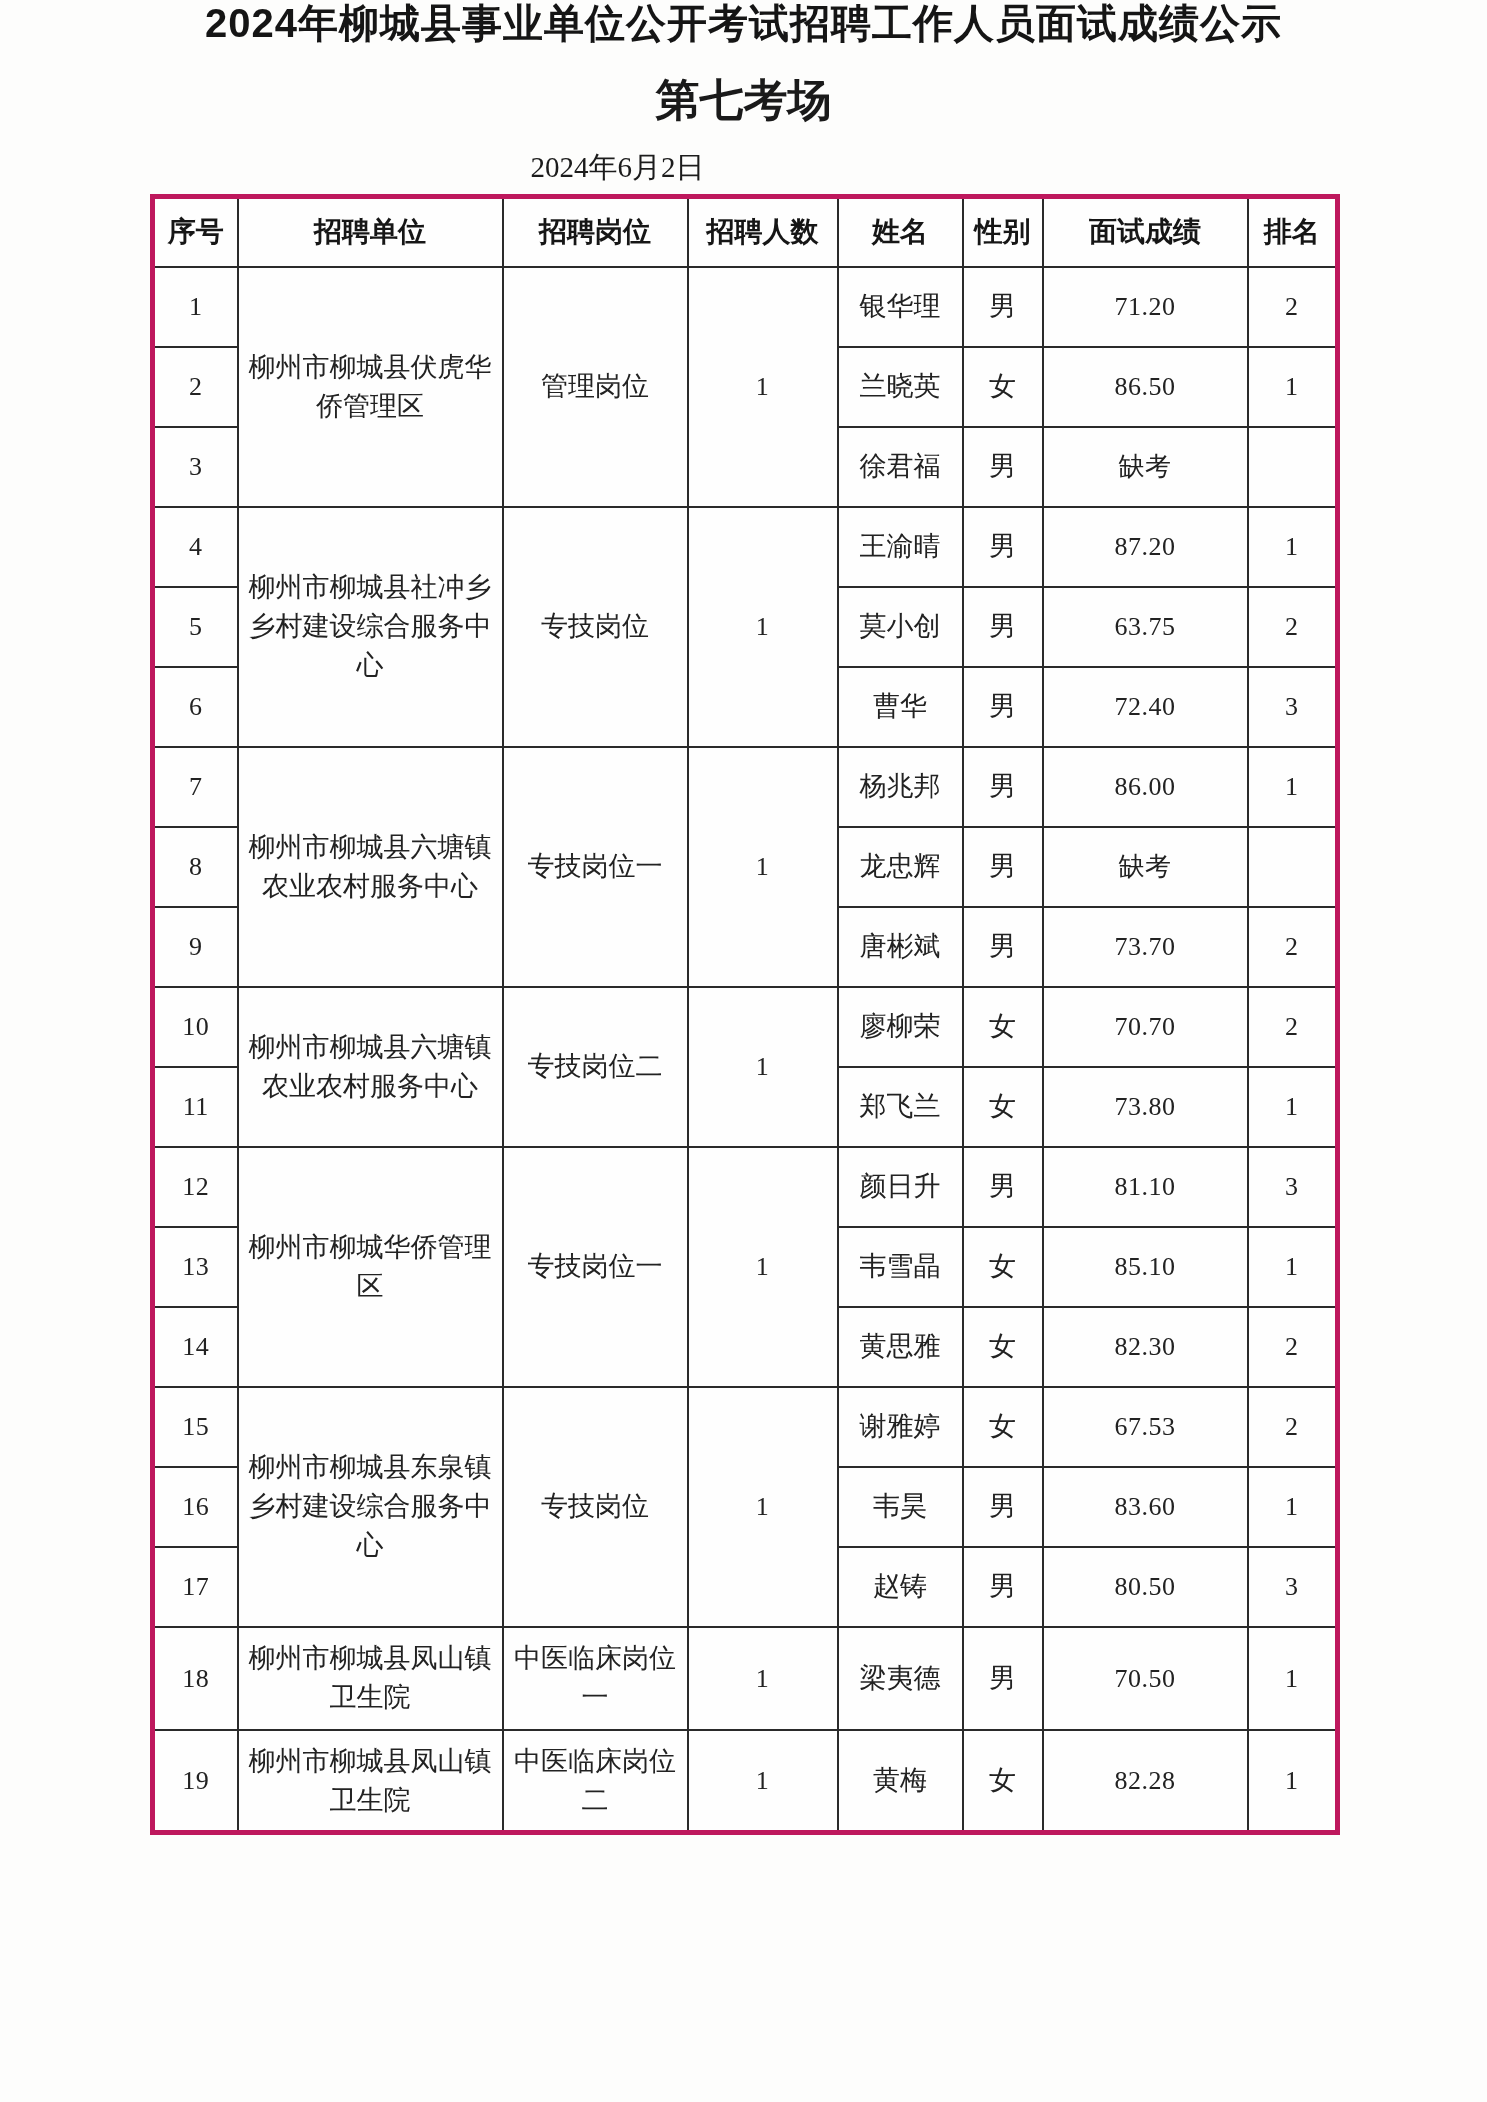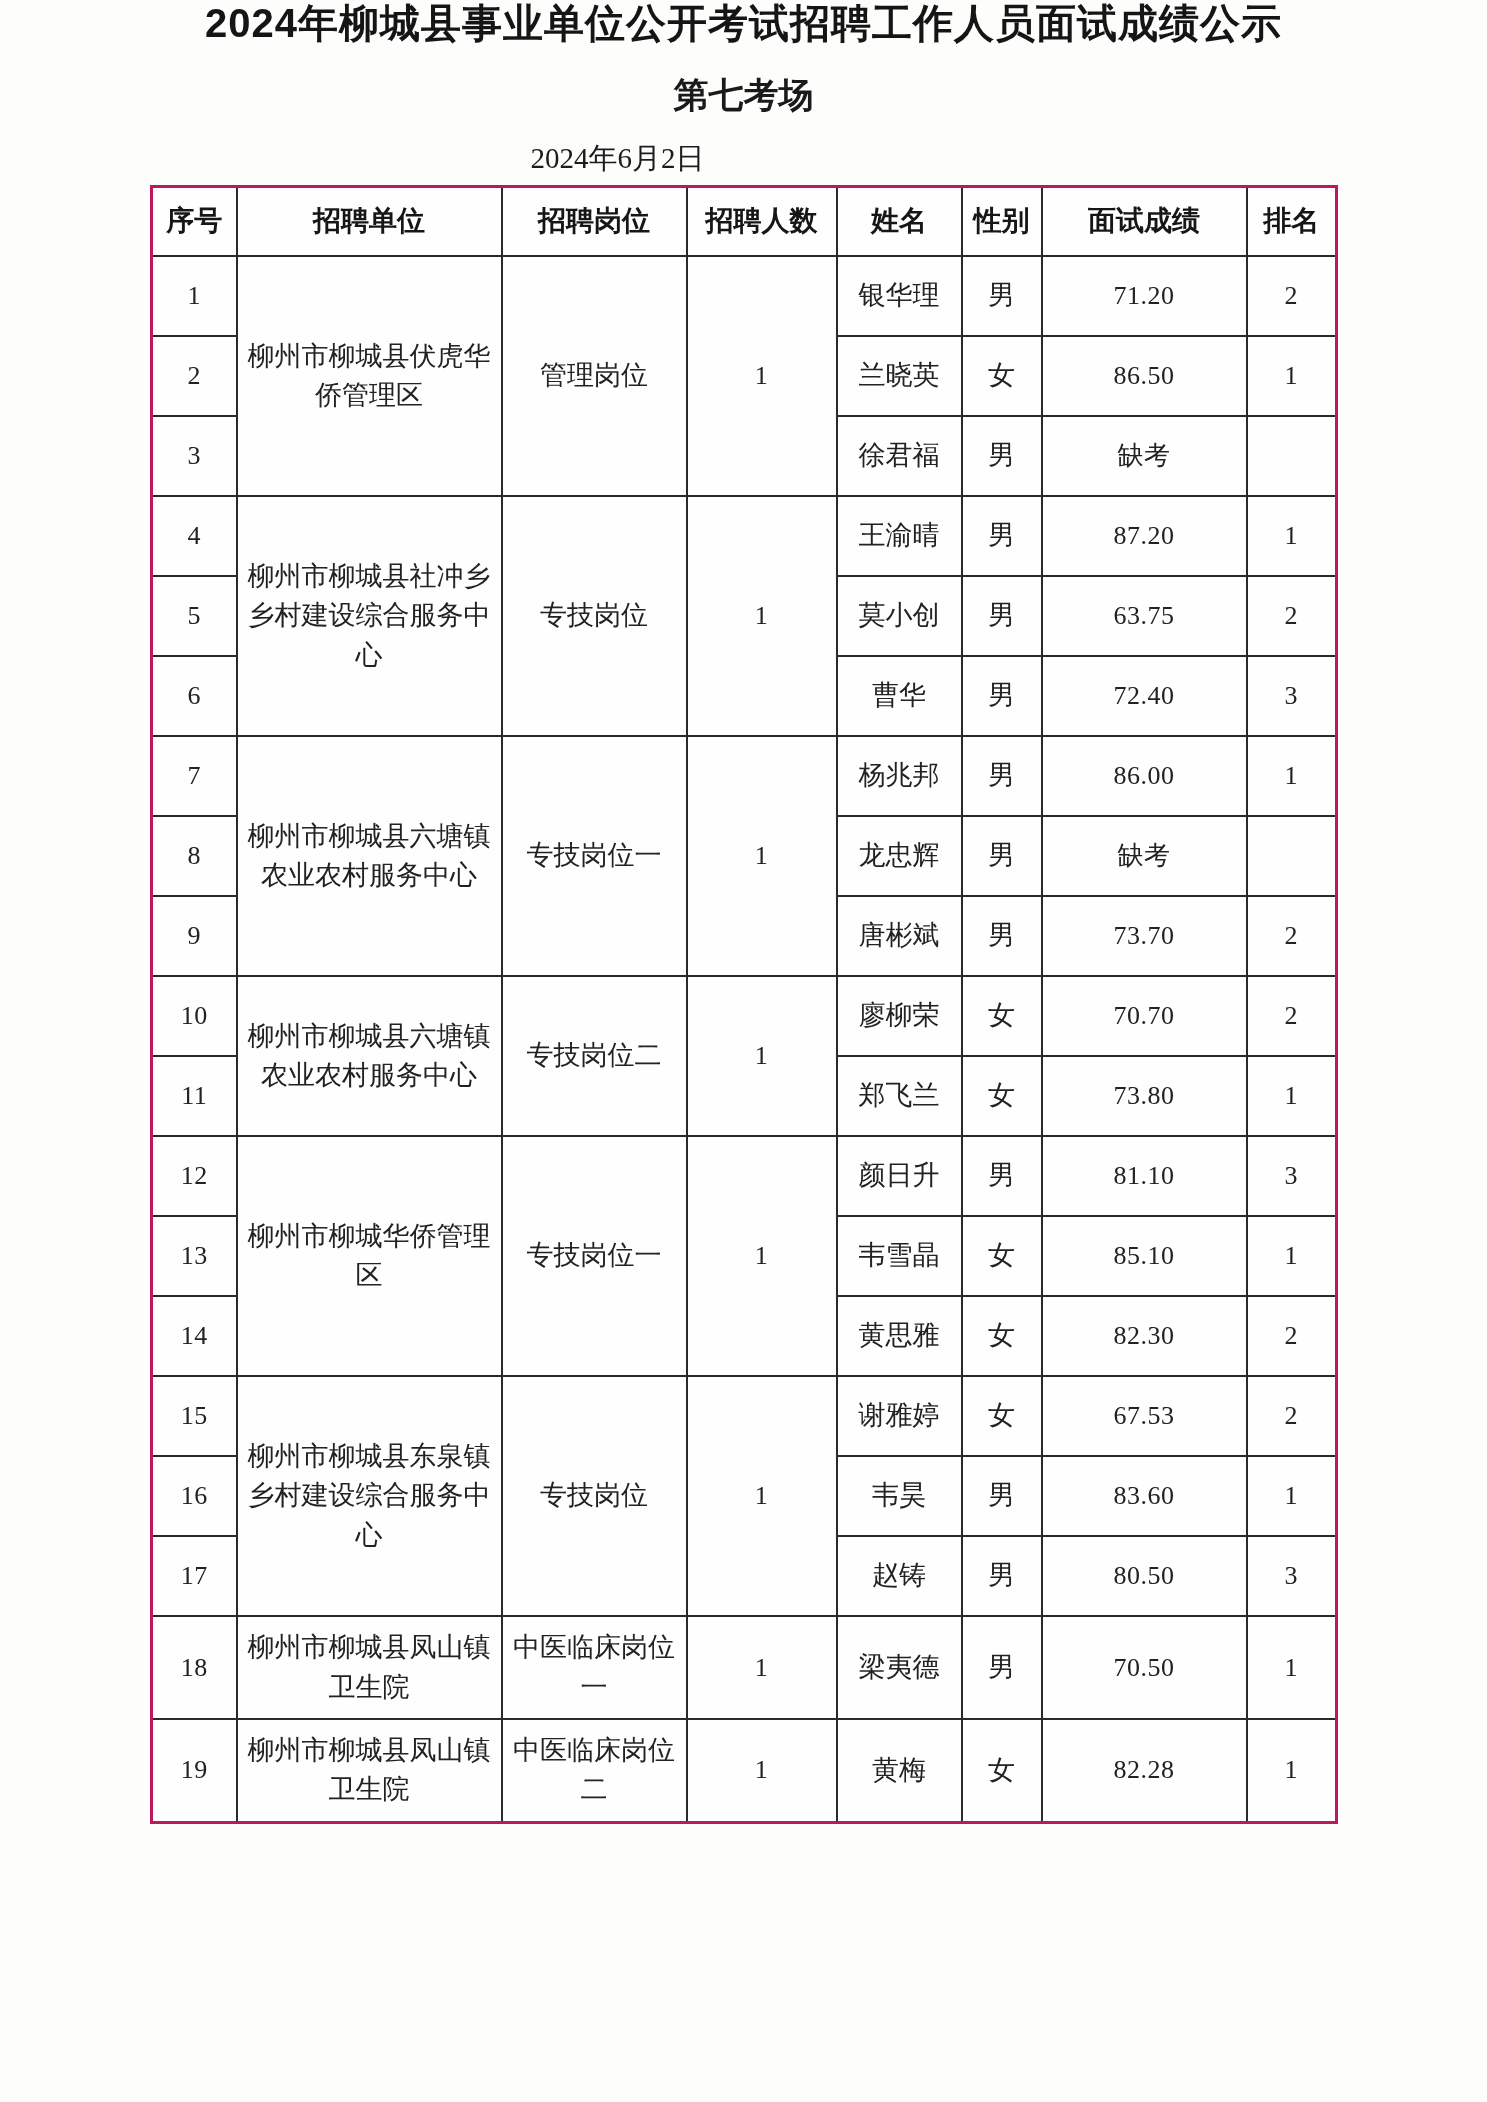--- a/index.html
+++ b/index.html
@@ -25,38 +25,38 @@
     font-size: 40px;
     line-height: 1.15;
     letter-spacing: 1px;
     color: #151515;
   }
   .doc-subtitle {
     margin: 30px 0 0 0;
     text-align: center;
     font-family: "Liberation Sans", "DejaVu Sans", sans-serif;
     font-weight: bold;
-    font-size: 35px;
+    font-size: 44px;
     line-height: 1.1;
     color: #1a1a1a;
   }
   .doc-date {
     margin-top: 24px;
     width: 1335px;          
     text-align: center;
     padding-right: 100px;
     font-size: 29px;
     color: #1c1c1c;
   }
   table.score-table {
     margin: 6px 18px 0 150px;
     border-collapse: collapse;
     table-layout: fixed;
     width: 1185px;
-    border: 3px solid #be185d;
+    border: 5px solid #be185d;
     background: #fefefe;
   }
   .score-table th, .score-table td {
     border: 2.5px solid #2a2a2a;
     text-align: center;
     vertical-align: middle;
     padding: 4px 5px;
     line-height: 1.45;
     overflow: hidden;
   }

